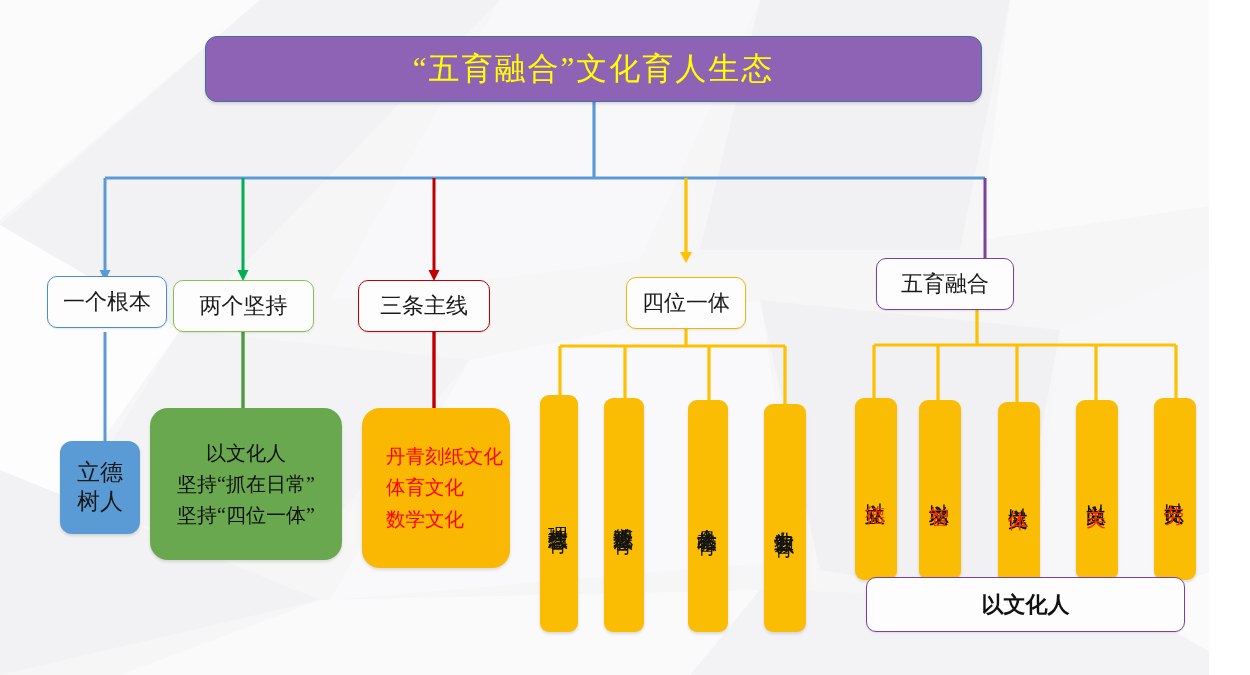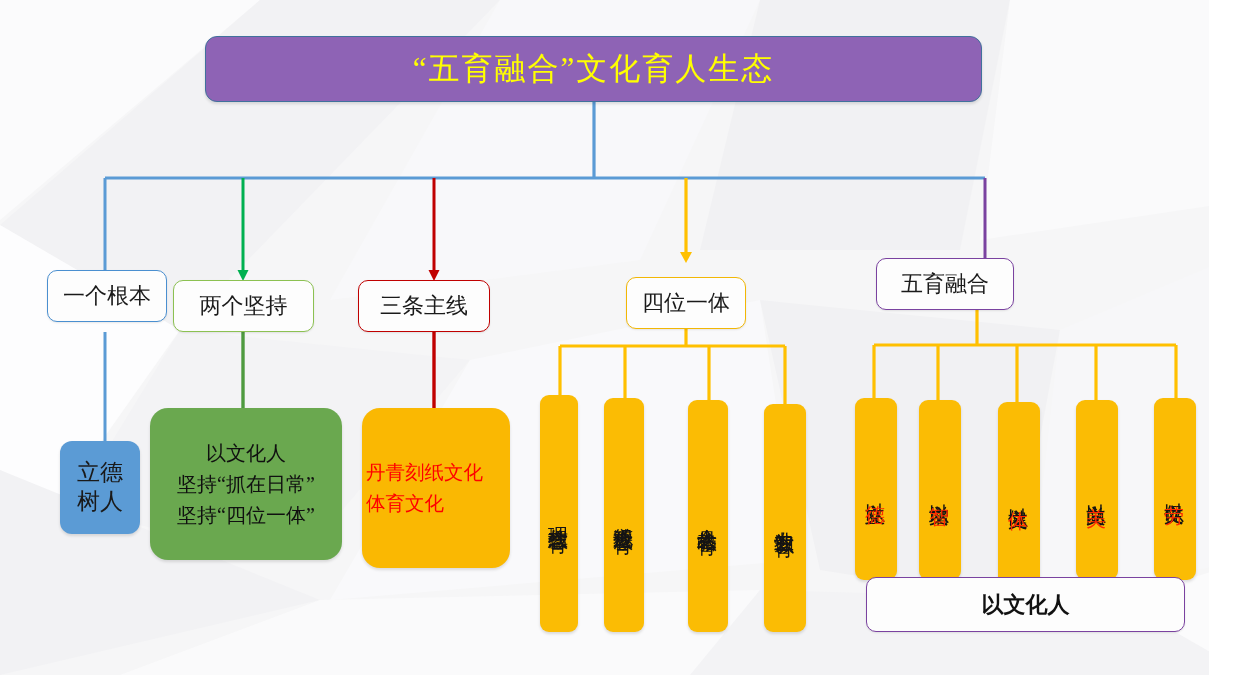--- a/index.html
+++ b/index.html
@@ -27,21 +27,21 @@
     color: #FFFF00; font-size: 31px; letter-spacing: 2px;
     box-shadow: 0 2px 3px rgba(0,0,0,.12);
   }
 
   
   .lbl-box {
     background: #fdfdfd; border-radius: 10px; font-size: 22px; color: #1a1a1a;
     border-width: 1.6px; border-style: solid;
     box-shadow: 0 1px 2px rgba(0,0,0,.09);
   }
-  .lb-1 { left: 47px;  top: 270px; width: 120px; height: 52px; border-color: #4A8FD0; }
+  .lb-1 { left: 47px;  top: 276px; width: 120px; height: 52px; border-color: #4A8FD0; }
   .lb-2 { left: 173px; top: 280px; width: 141px; height: 52px; border-color: #8CC152; }
   .lb-3 { left: 358px; top: 280px; width: 132px; height: 52px; border-color: #C00000; }
   .lb-4 { left: 626px; top: 262px; width: 120px; height: 52px; border-color: #F2B705; margin-top: 15px; }
   .lb-5 { left: 876px; top: 258px; width: 138px; height: 52px; border-color: #7A42A0; }
 
   
   .leaf-blue {
     left: 60px; top: 441px; width: 80px; height: 93px;
     background: #5B9BD5; border-radius: 12px;
     font-size: 23px; color: #1a1a1a; line-height: 1.25;
@@ -52,21 +52,21 @@
     left: 150px; top: 408px; width: 192px; height: 152px;
     background: #6AA84F; border-radius: 18px;
     font-size: 20px; color: #101010; line-height: 1.55;
     box-shadow: 0 2px 3px rgba(0,0,0,.12);
   }
   
   .leaf-orange-red {
     left: 362px; top: 408px; width: 148px; height: 160px;
     background: #FAB802; border-radius: 18px;
     font-size: 19.5px; color: #FF0000; line-height: 1.6;
-    justify-content: flex-start; padding-left: 4px;
+    justify-content: flex-start; padding-left: 24px;
     box-shadow: 0 2px 3px rgba(0,0,0,.12);
   }
   .leaf-orange-red .lines { text-align: left; width: 100%; }
 
   
   .pillar {
     background: #FBBC04; border-radius: 9px;
     writing-mode: vertical-rl; text-orientation: upright;
     font-size: 20px; color: #141414; letter-spacing: 1px;
     box-shadow: 0 2px 3px rgba(0,0,0,.13);
@@ -180,20 +180,21 @@
       <div>以文化人</div>
       <div>坚持“抓在日常”</div>
       <div>坚持“四位一体”</div>
     </div>
   </div>
 
   <div class="node leaf-orange-red">
     <div class="lines">
       <div>丹青刻纸文化</div>
       <div>体育文化</div>
+      <div>数学文化</div>
     </div>
   </div>
 
   <div class="node pillar p-a1">理想信念教育</div>
   <div class="node pillar p-a2">道德观念教育</div>
   <div class="node pillar p-a3">个人品格教育</div>
   <div class="node pillar p-a4">专业知识教育</div>
 
   <div class="node p-b p-b1">
     <span class="vtext"><span>以文立</span><span class="hl">德</span></span>

